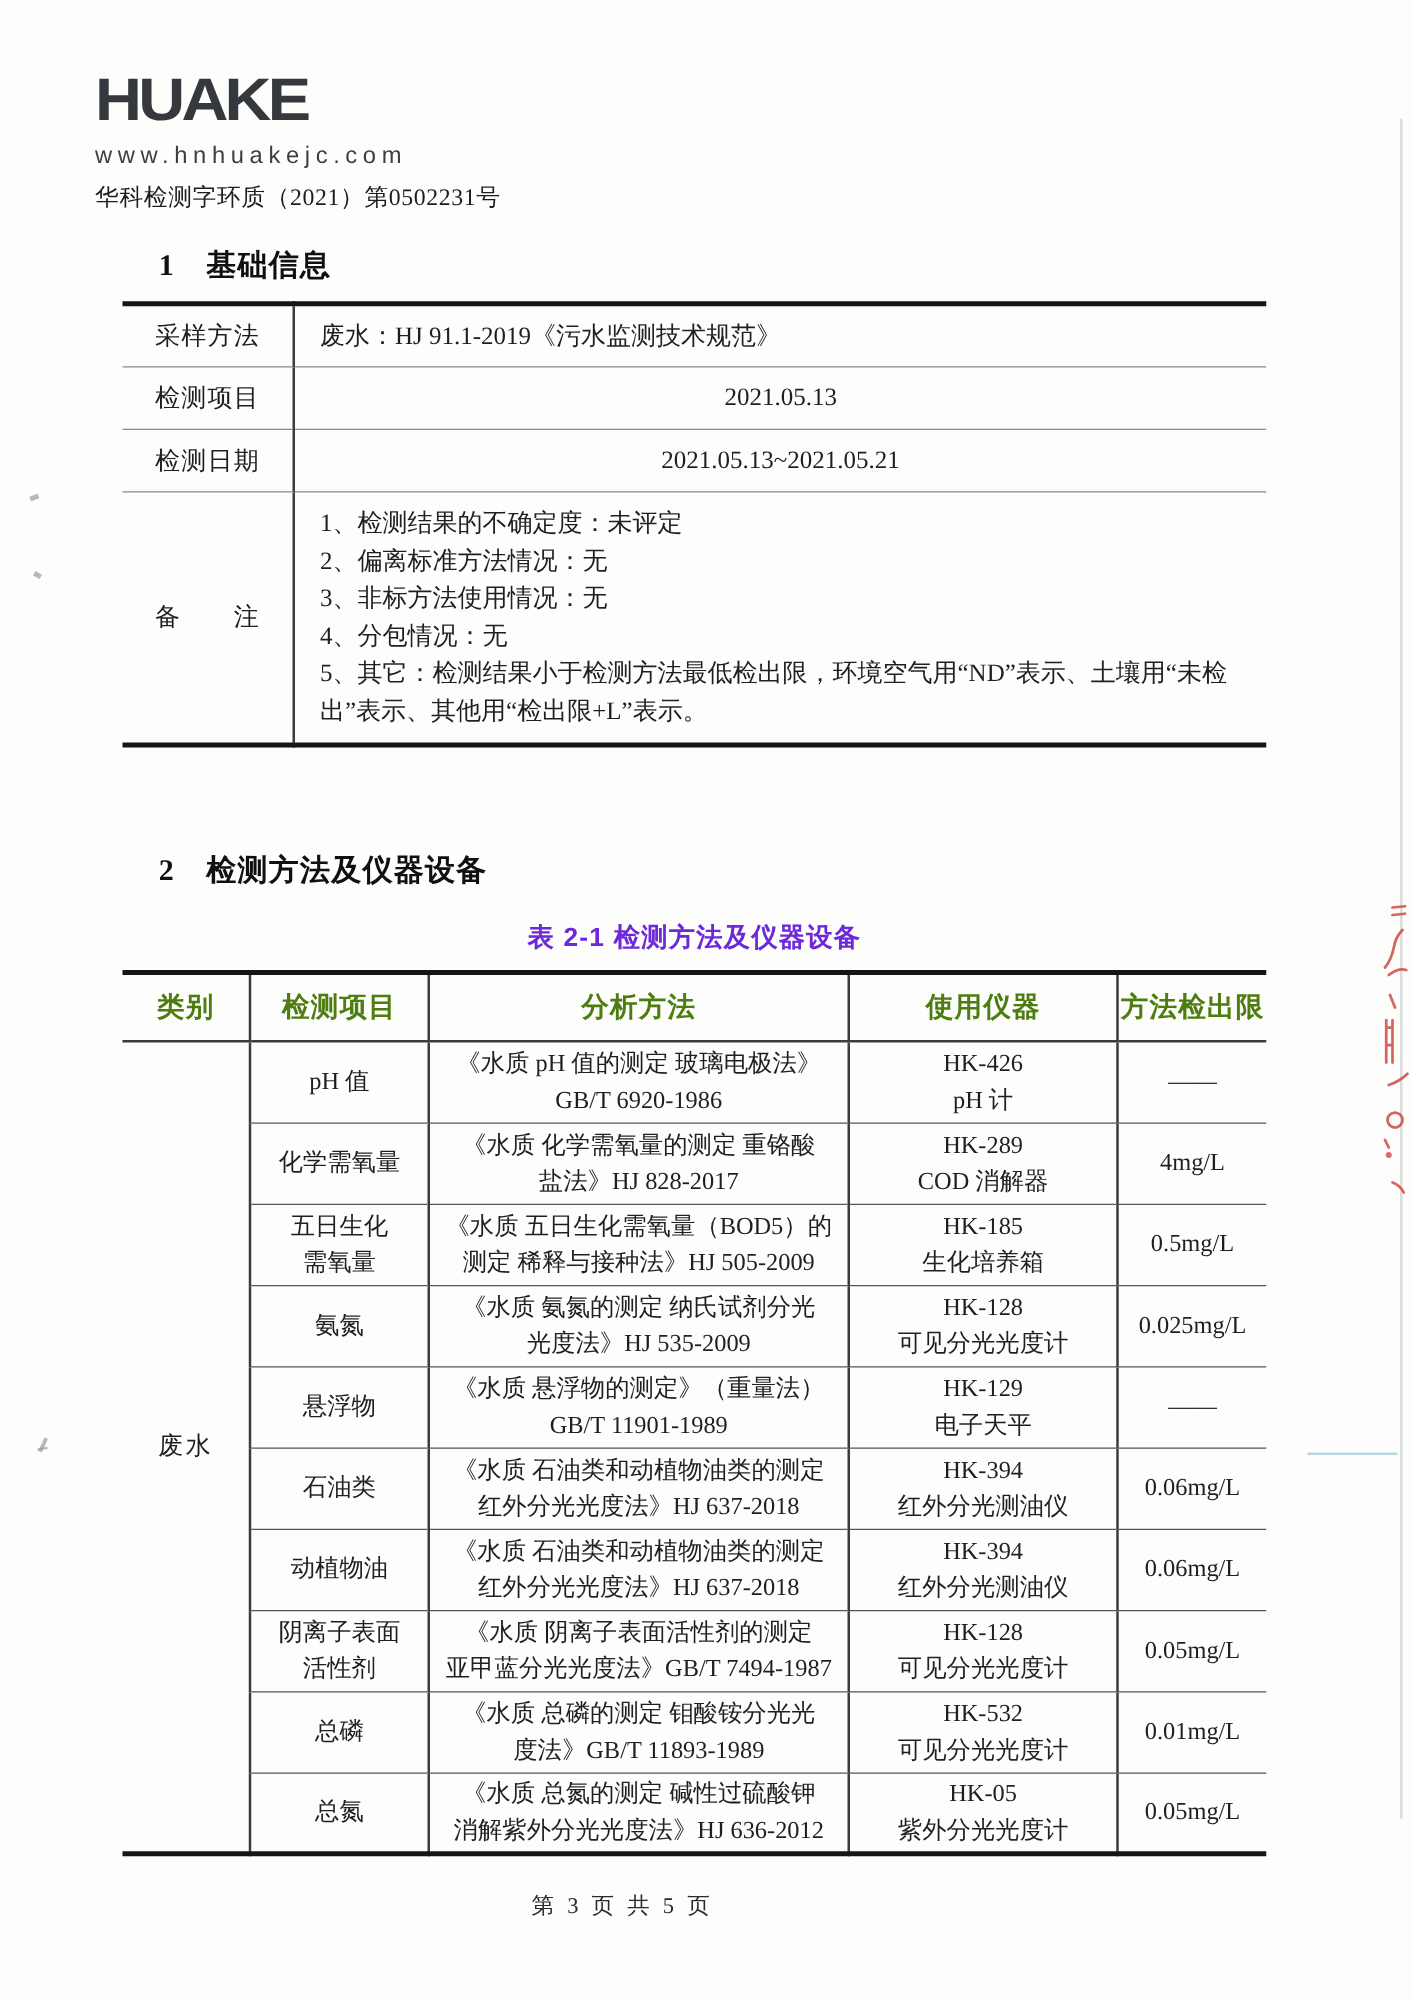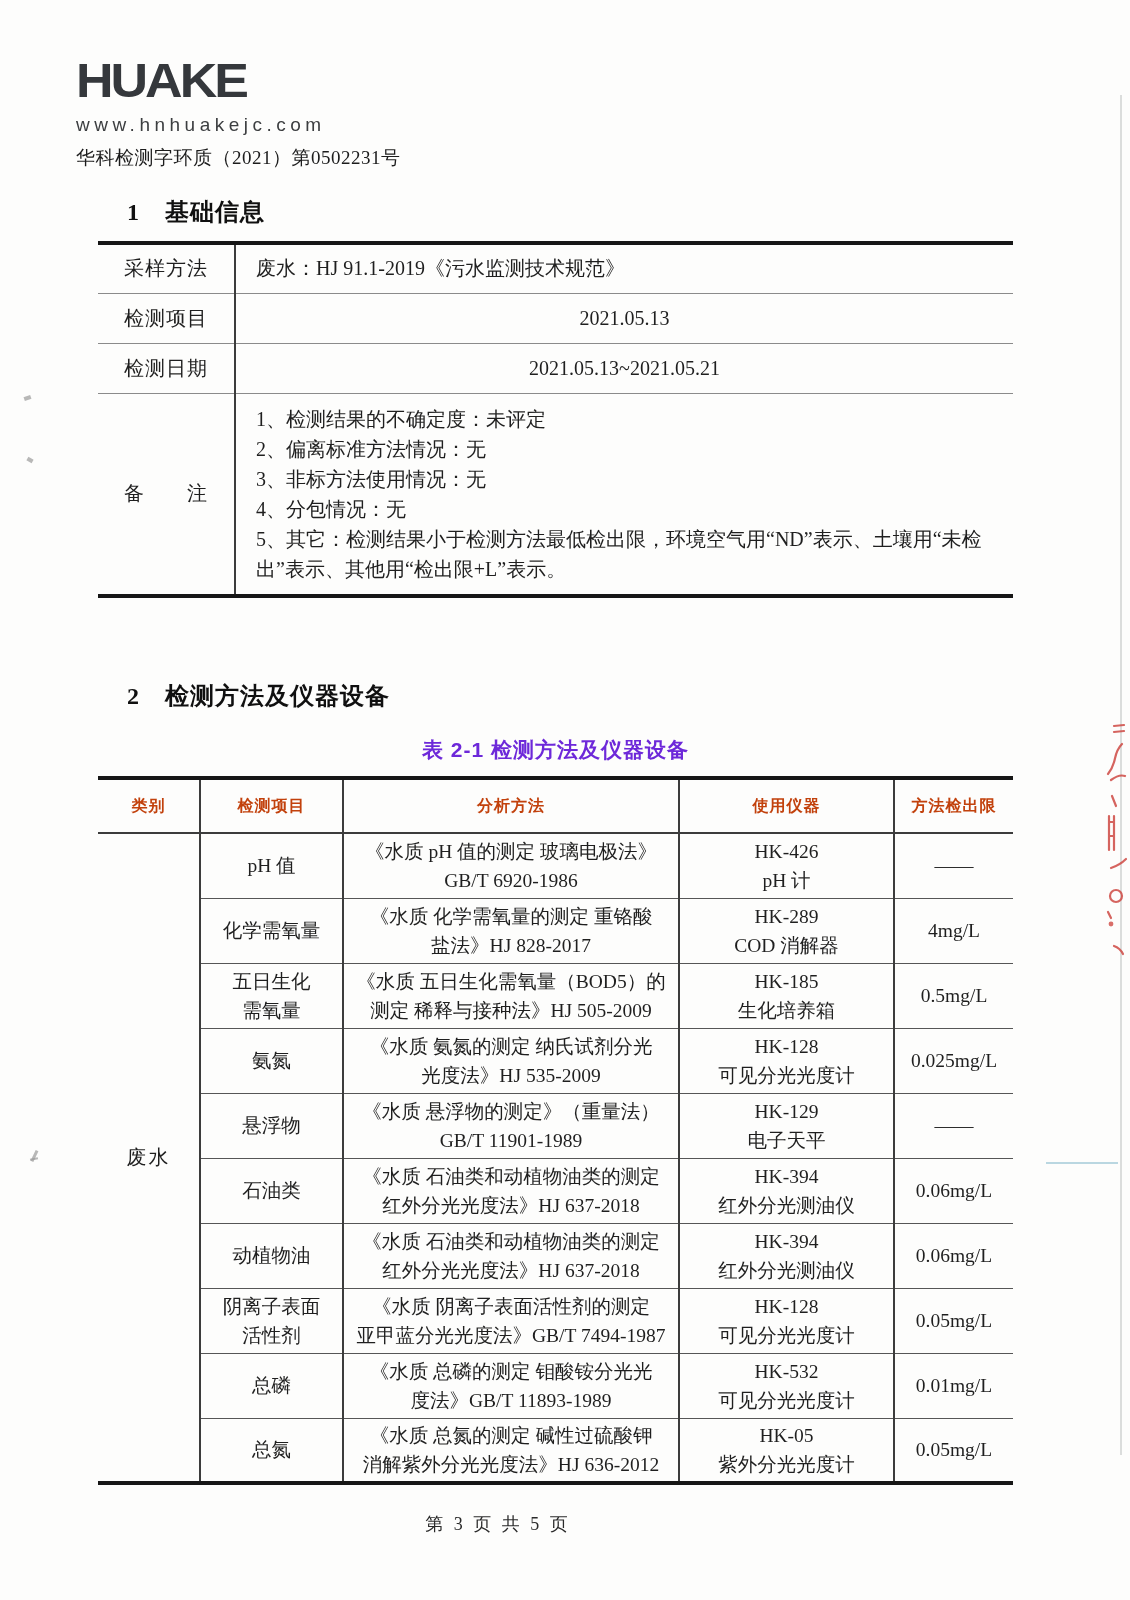--- a/index.html
+++ b/index.html
@@ -76,21 +76,21 @@
     font-weight:bold; font-size:21px; color:#6d28d9; letter-spacing:1px;
   }
   .tbl2 {
     position:absolute; left:98px; top:776px; width:915px;
     border-collapse:collapse; table-layout:fixed;
     border-top:4px solid #161616; border-bottom:4px solid #161616;
     font-size:19.5px; text-align:center;
   }
   .tbl2 th {
     height:55px; font-family:Liberation Sans, sans-serif;
-    font-weight:bold; font-size:16px; color:#c2410c;
+    font-weight:bold; font-size:22px; color:#4d7c0f;
     border-bottom:2px solid #3c3c3c; letter-spacing:1px;
   }
   .tbl2 th, .tbl2 td { border-left:2px solid #3c3c3c; }
   .tbl2 th:first-child, .tbl2 td.cat { border-left:none; }
   .tbl2 td { height:65px; line-height:29px; vertical-align:middle; padding:0 4px; }
   .tbl2 tr.datarow + tr.datarow td { border-top:1px solid #565656; }
   .tbl2 td.cat { font-size:20px; letter-spacing:2px; }
   .ln { display:block; }
 
   

